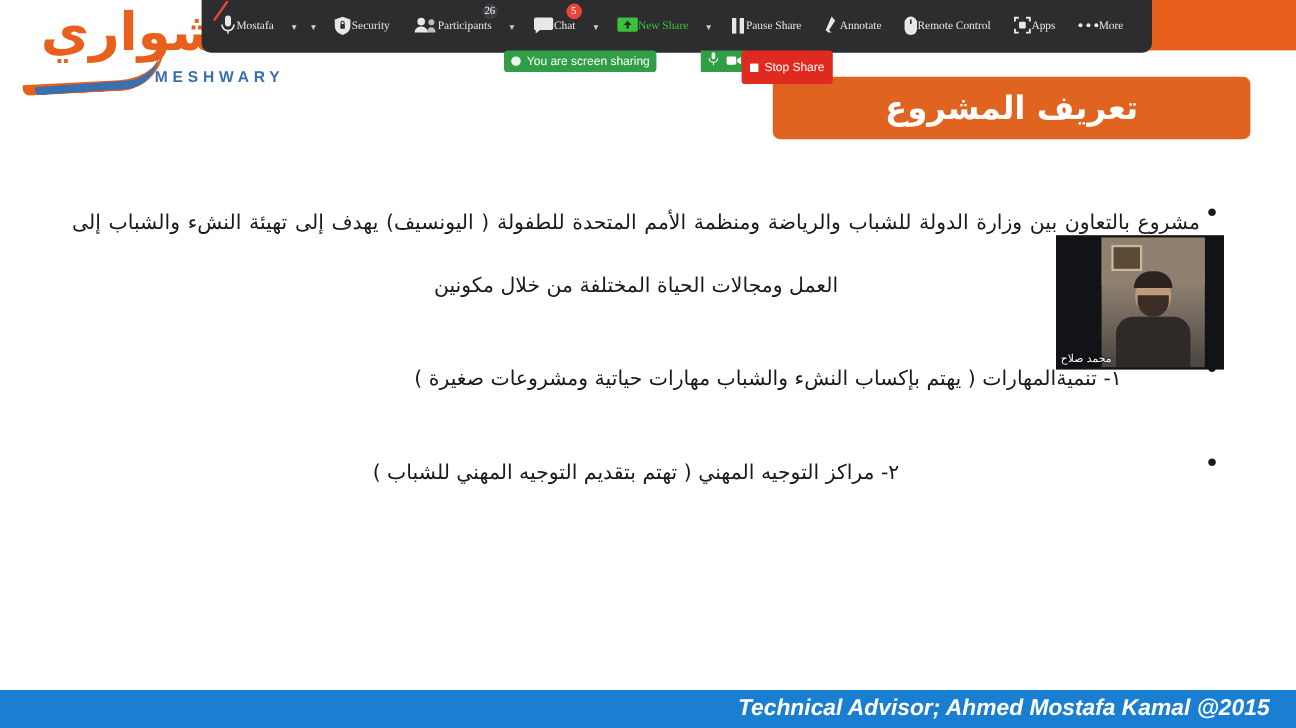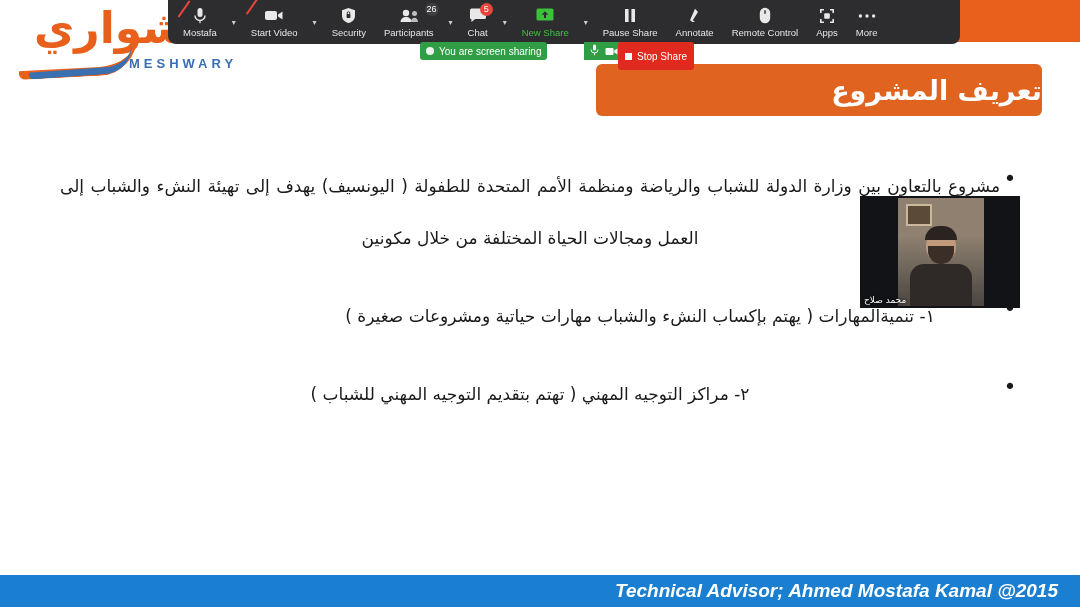--- a/index.html
+++ b/index.html
@@ -73,26 +73,26 @@
     font-weight: bold;
     color: #3a6fb0;
     letter-spacing: 4px;
     padding-left: 35px;
   }
 
   
   .title-banner {
     position: absolute;
     right: 38px; top: 64px;
-    width: 446px; height: 52px;
+    width: 398px; height: 52px;
     background: #e0631f;
     border-radius: 6px;
     display: flex;
     align-items: center;
-    justify-content: flex-end;
+    justify-content: center;
   }
   .title-banner span {
     font-family: "DejaVu Sans", sans-serif;
     font-size: 27px;
     font-weight: bold;
     color: #ffffff;
     direction: rtl;
   }
 
   
@@ -150,21 +150,21 @@
     position: absolute;
     left: 0; bottom: 42px;
     width: 1080px; height: 6px;
     background: #ffffff;
   }
 
   
   .video-tile {
     position: absolute;
     right: 60px; top: 196px;
-    width: 160px; height: 112px;
+    width: 140px; height: 112px;
     background: #111316;
     overflow: hidden;
   }
   .video-inner {
     position: absolute;
     left: 38px; top: 2px;
     width: 86px; height: 108px;
     background: linear-gradient(#6e6257 0%, #8b7e6f 38%, #4b4540 100%);
   }
   .video-wall {
@@ -225,28 +225,28 @@
     border-radius: 0 0 8px 8px;
     display: flex;
     align-items: center;
     padding: 0 6px;
     box-sizing: border-box;
   }
   .zb-item {
     position: relative;
     height: 44px;
     display: flex;
-    flex-direction: column;
     align-items: center;
     justify-content: center;
     padding: 0 9px;
     color: #e6e6e6;
     font-size: 9.5px;
     white-space: nowrap;
     cursor: default;
+    font-family: Liberation Serif, serif;
   }
   .zb-item .ic {
     height: 18px;
     display: flex;
     align-items: center;
     justify-content: center;
     margin-bottom: 2px;
   }
   .zb-caret {
     width: 16px;
@@ -399,30 +399,20 @@
         <rect x="4.5" y="1" width="5" height="9" rx="2.5" fill="#e8e8e8"></rect>
         <path d="M2 8.5a5 5 0 0 0 10 0" stroke="#e8e8e8" stroke-width="1.4" fill="none"></path>
         <rect x="6.4" y="13" width="1.2" height="3.2" fill="#e8e8e8"></rect>
       </svg>
       <div class="slash"></div>
     </div>
     <div>Mostafa</div>
   </div>
   <div class="zb-caret">▾</div>
 
-  <div class="zb-item">
-    <div class="ic">
-      <svg width="20" height="13" viewBox="0 0 20 13">
-        <rect x="1" y="2" width="12" height="9" rx="2" fill="#e8e8e8"></rect>
-        <path d="M14 5.5l4.5-3v8l-4.5-3z" fill="#e8e8e8"></path>
-      </svg>
-      <div class="slash" style="left:9px;top:-3px;height:19px;"></div>
-    </div>
-    <div>Start Video</div>
-  </div>
   <div class="zb-caret">▾</div>
 
   <div class="zb-item">
     <div class="ic">
       <svg width="15" height="17" viewBox="0 0 15 17">
         <path d="M7.5 1L14 3.3v5.2c0 4-2.8 6.6-6.5 7.6C3.8 15.1 1 12.5 1 8.5V3.3L7.5 1z" fill="#e8e8e8"></path>
         <rect x="5.6" y="7" width="3.8" height="4" rx="0.7" fill="#2d2d30"></rect>
         <path d="M6.2 7V6a1.3 1.3 0 0 1 2.6 0v1" stroke="#2d2d30" stroke-width="0.9" fill="none"></path>
       </svg>
     </div>

